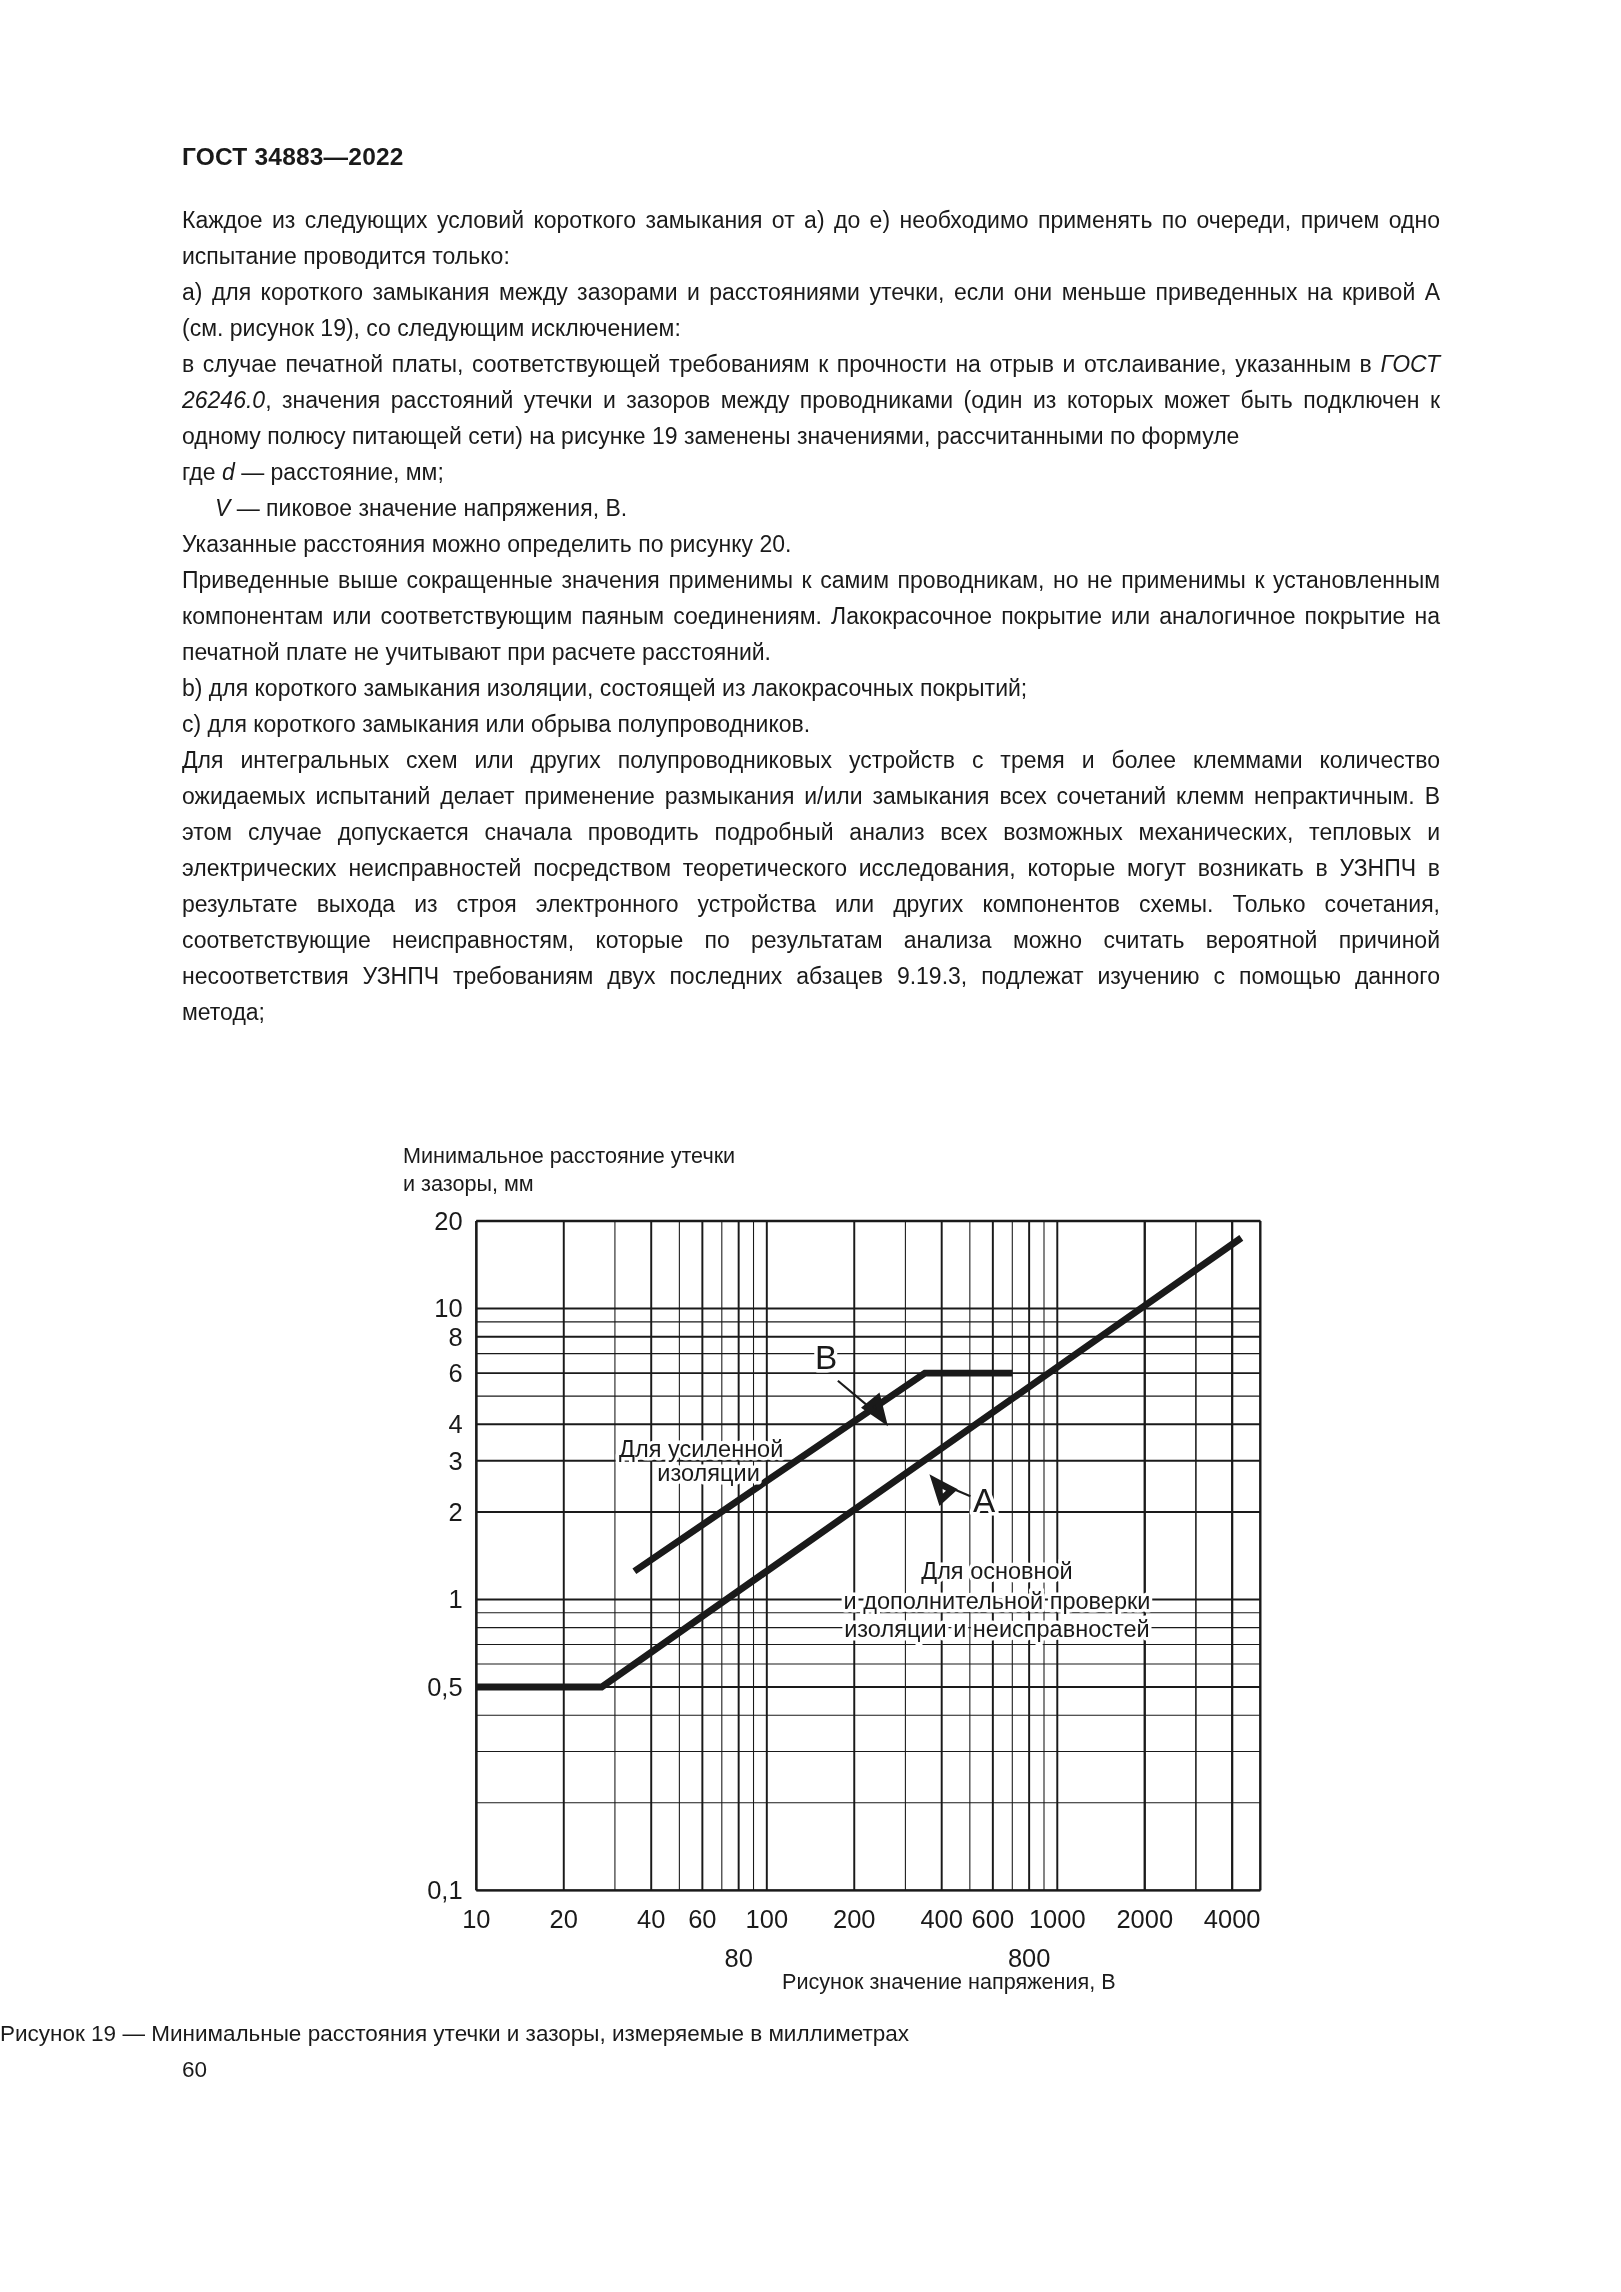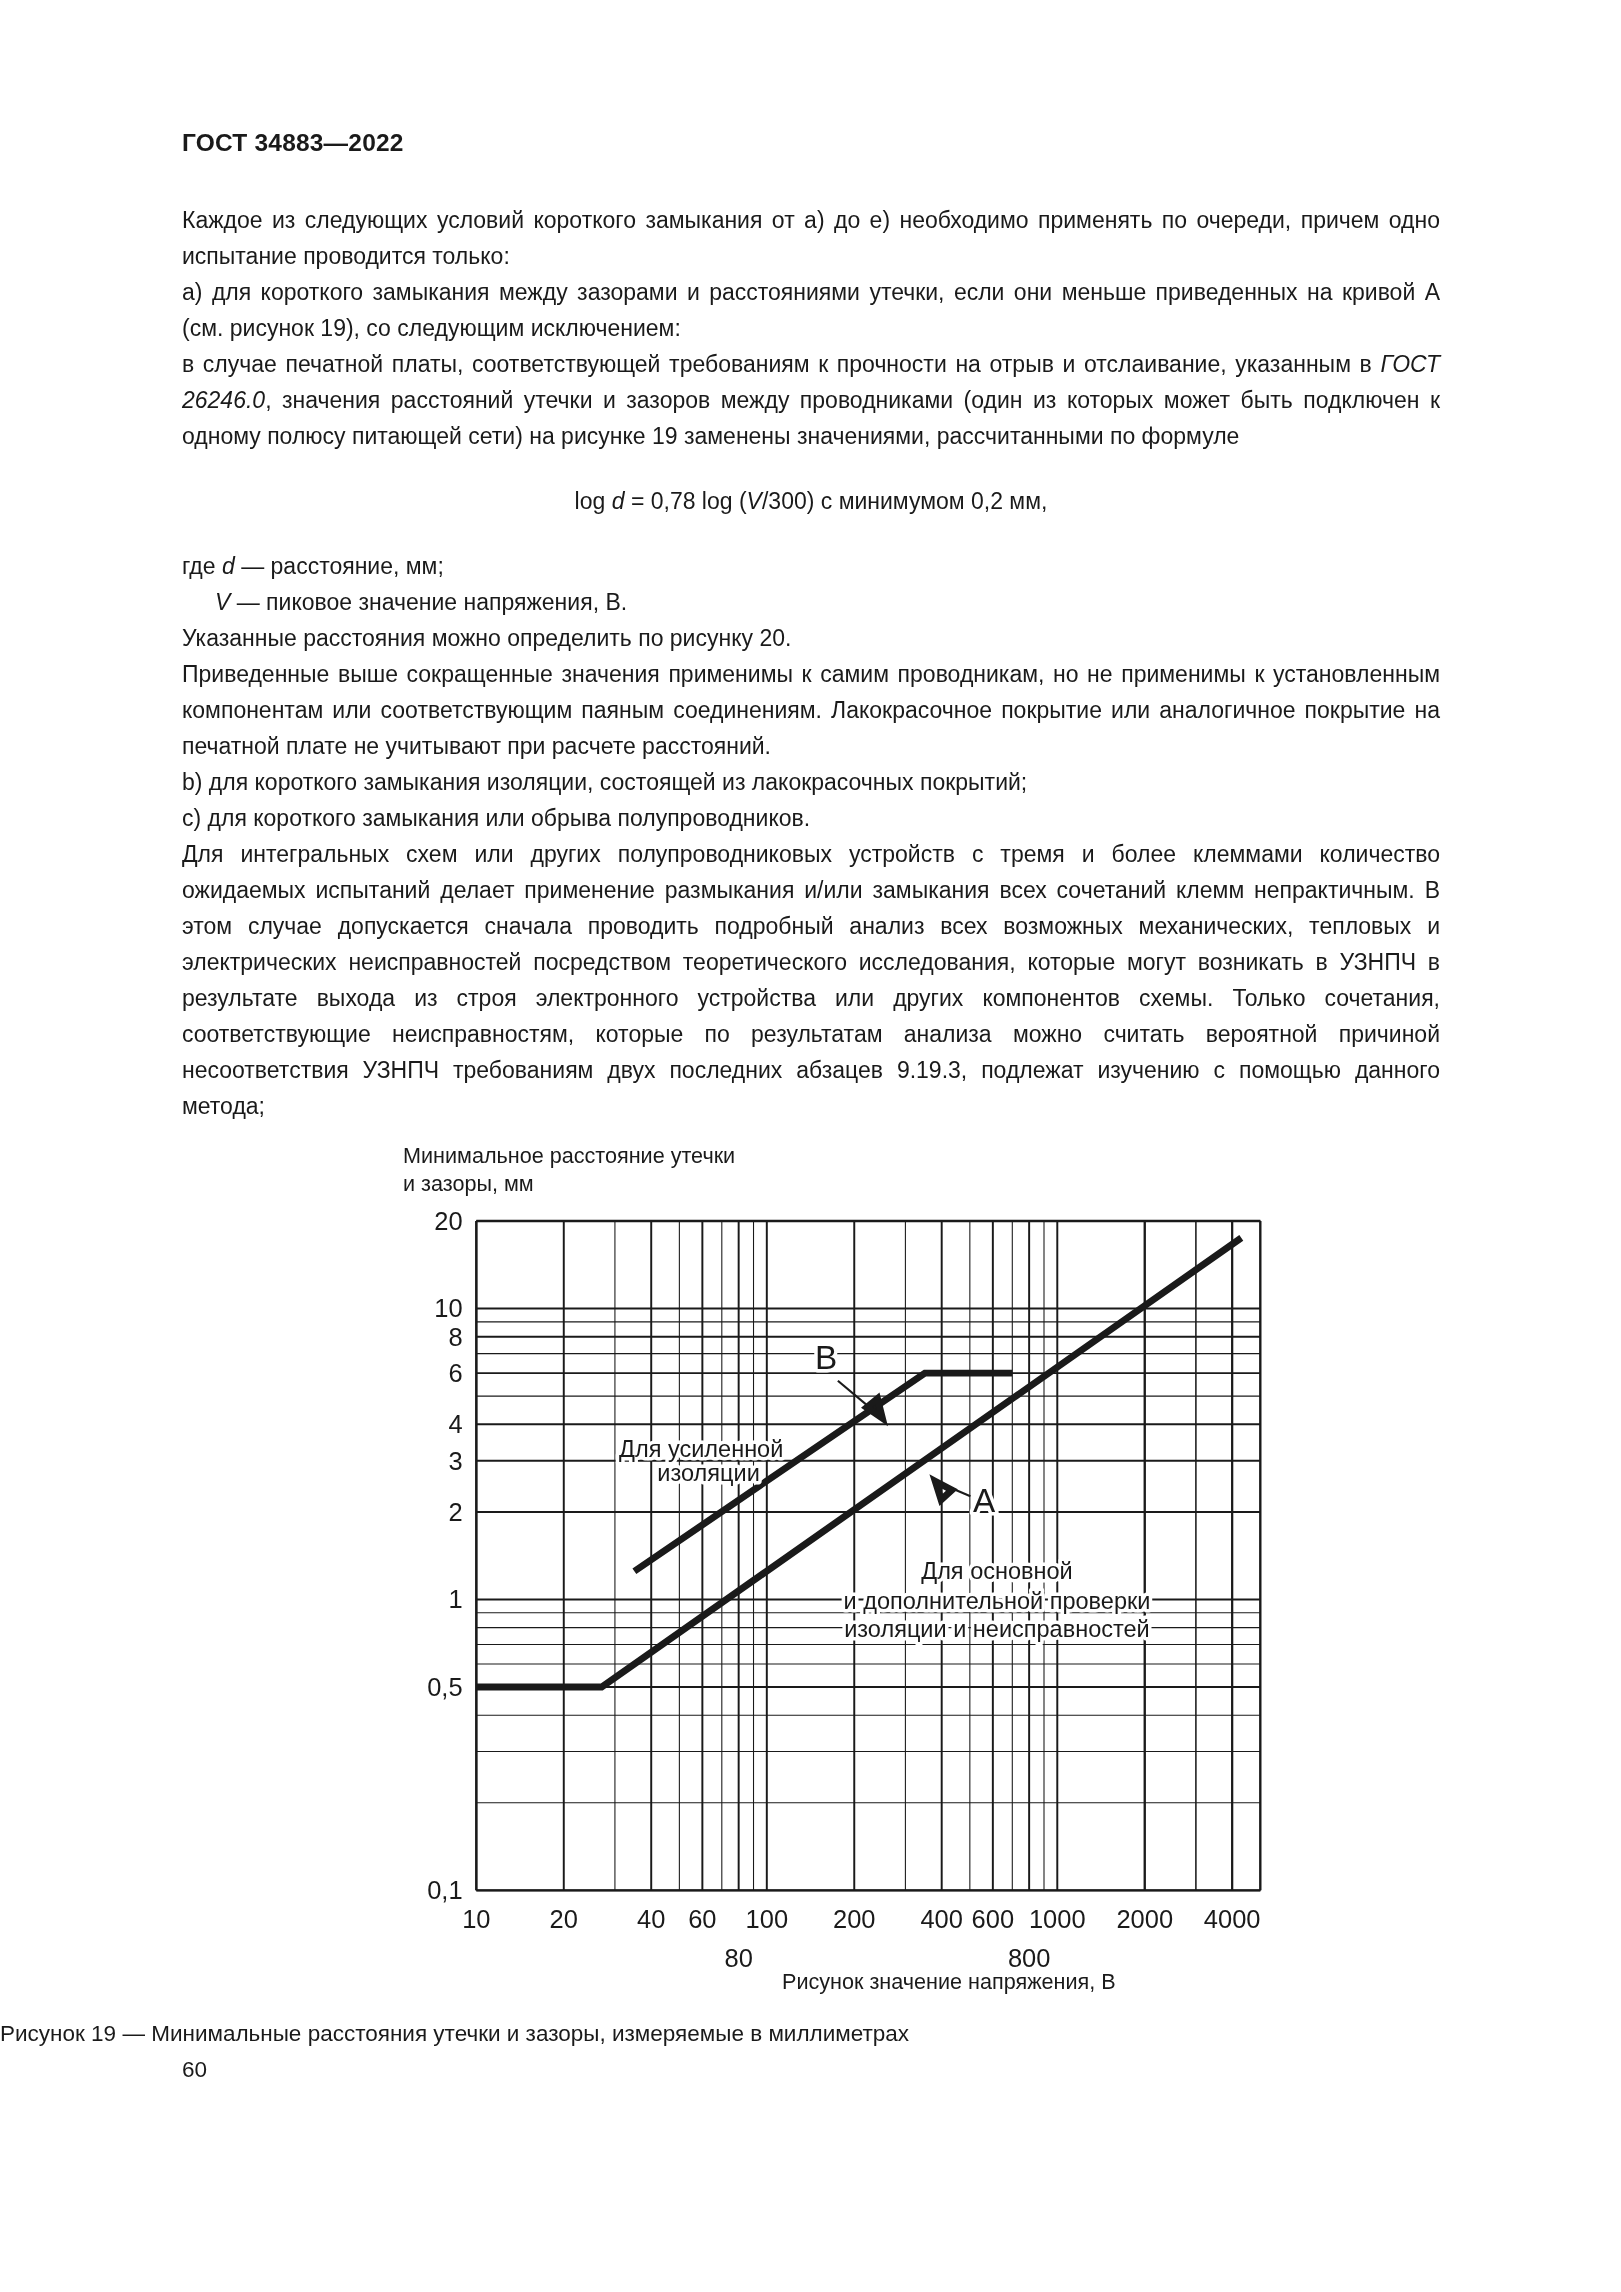--- a/index.html
+++ b/index.html
@@ -17,21 +17,21 @@
   }
   .page {
     position: absolute;
     left: 0; top: 0;
     width: 1621px;
     height: 2293px;
   }
   .doc-header {
     position: absolute;
     left: 182px;
-    top: 129px;
+    top: 143px;
     font-size: 24.5px;
     font-weight: bold;
     letter-spacing: 0.2px;
     white-space: nowrap;
   }
   .body-text {
     position: absolute;
     left: 182px;
     top: 202px;
     width: 1258px;
@@ -110,21 +110,20 @@
 <body>
 
 <div class="page">
 
   <div class="doc-header">ГОСТ 34883—2022</div>
 
   <div class="body-text">
     <p class="p-ind">Каждое из следующих условий короткого замыкания от a) до e) необходимо применять по очереди, причем одно испытание проводится только:</p>
     <p class="p-ind">a)  для короткого замыкания между зазорами и расстояниями утечки, если они меньше приведенных на кривой A (см. рисунок 19), со следующим исключением:</p>
     <p class="p-ind"><span>в случае печатной платы, соответствующей требованиям к прочности на отрыв и отслаивание, указанным в </span><span class="it">ГОСТ 26246.0</span><span>, значения расстояний утечки и зазоров между проводниками (один из которых может быть подключен к одному полюсу питающей сети) на рисунке 19 заменены значениями, рассчитанными по формуле</span></p>
-    <p class="formula"><span>log </span><span class="it">d</span><span> = 0,78 log (</span><span class="it">V</span><span>/300) с минимумом 0,2 мм,</span></p>
     <p><span>где </span><span class="it">d</span><span> — расстояние, мм;</span></p>
     <p style="text-indent:33px"><span class="it">V</span><span> — пиковое значение напряжения, В.</span></p>
     <p class="p-ind">Указанные расстояния можно определить по рисунку 20.</p>
     <p class="p-ind">Приведенные выше сокращенные значения применимы к самим проводникам, но не применимы к установленным компонентам или соответствующим паяным соединениям. Лакокрасочное покрытие или аналогичное покрытие на печатной плате не учитывают при расчете расстояний.</p>
     <p class="p-ind">b)  для короткого замыкания изоляции, состоящей из лакокрасочных покрытий;</p>
     <p class="p-ind">c)  для короткого замыкания или обрыва полупроводников.</p>
     <p class="p-ind">Для интегральных схем или других полупроводниковых устройств с тремя и более клеммами количество ожидаемых испытаний делает применение размыкания и/или замыкания всех сочетаний клемм непрактичным. В этом случае допускается сначала проводить подробный анализ всех возможных механических, тепловых и электрических неисправностей посредством теоретического исследования, которые могут возникать в УЗНПЧ в результате выхода из строя электронного устройства или других компонентов схемы. Только сочетания, соответствующие неисправностям, которые по результатам анализа можно считать вероятной причиной несоответствия УЗНПЧ требованиям двух последних абзацев 9.19.3, подлежат изучению с помощью данного метода;</p>
   </div>
 
   <div class="figure">

